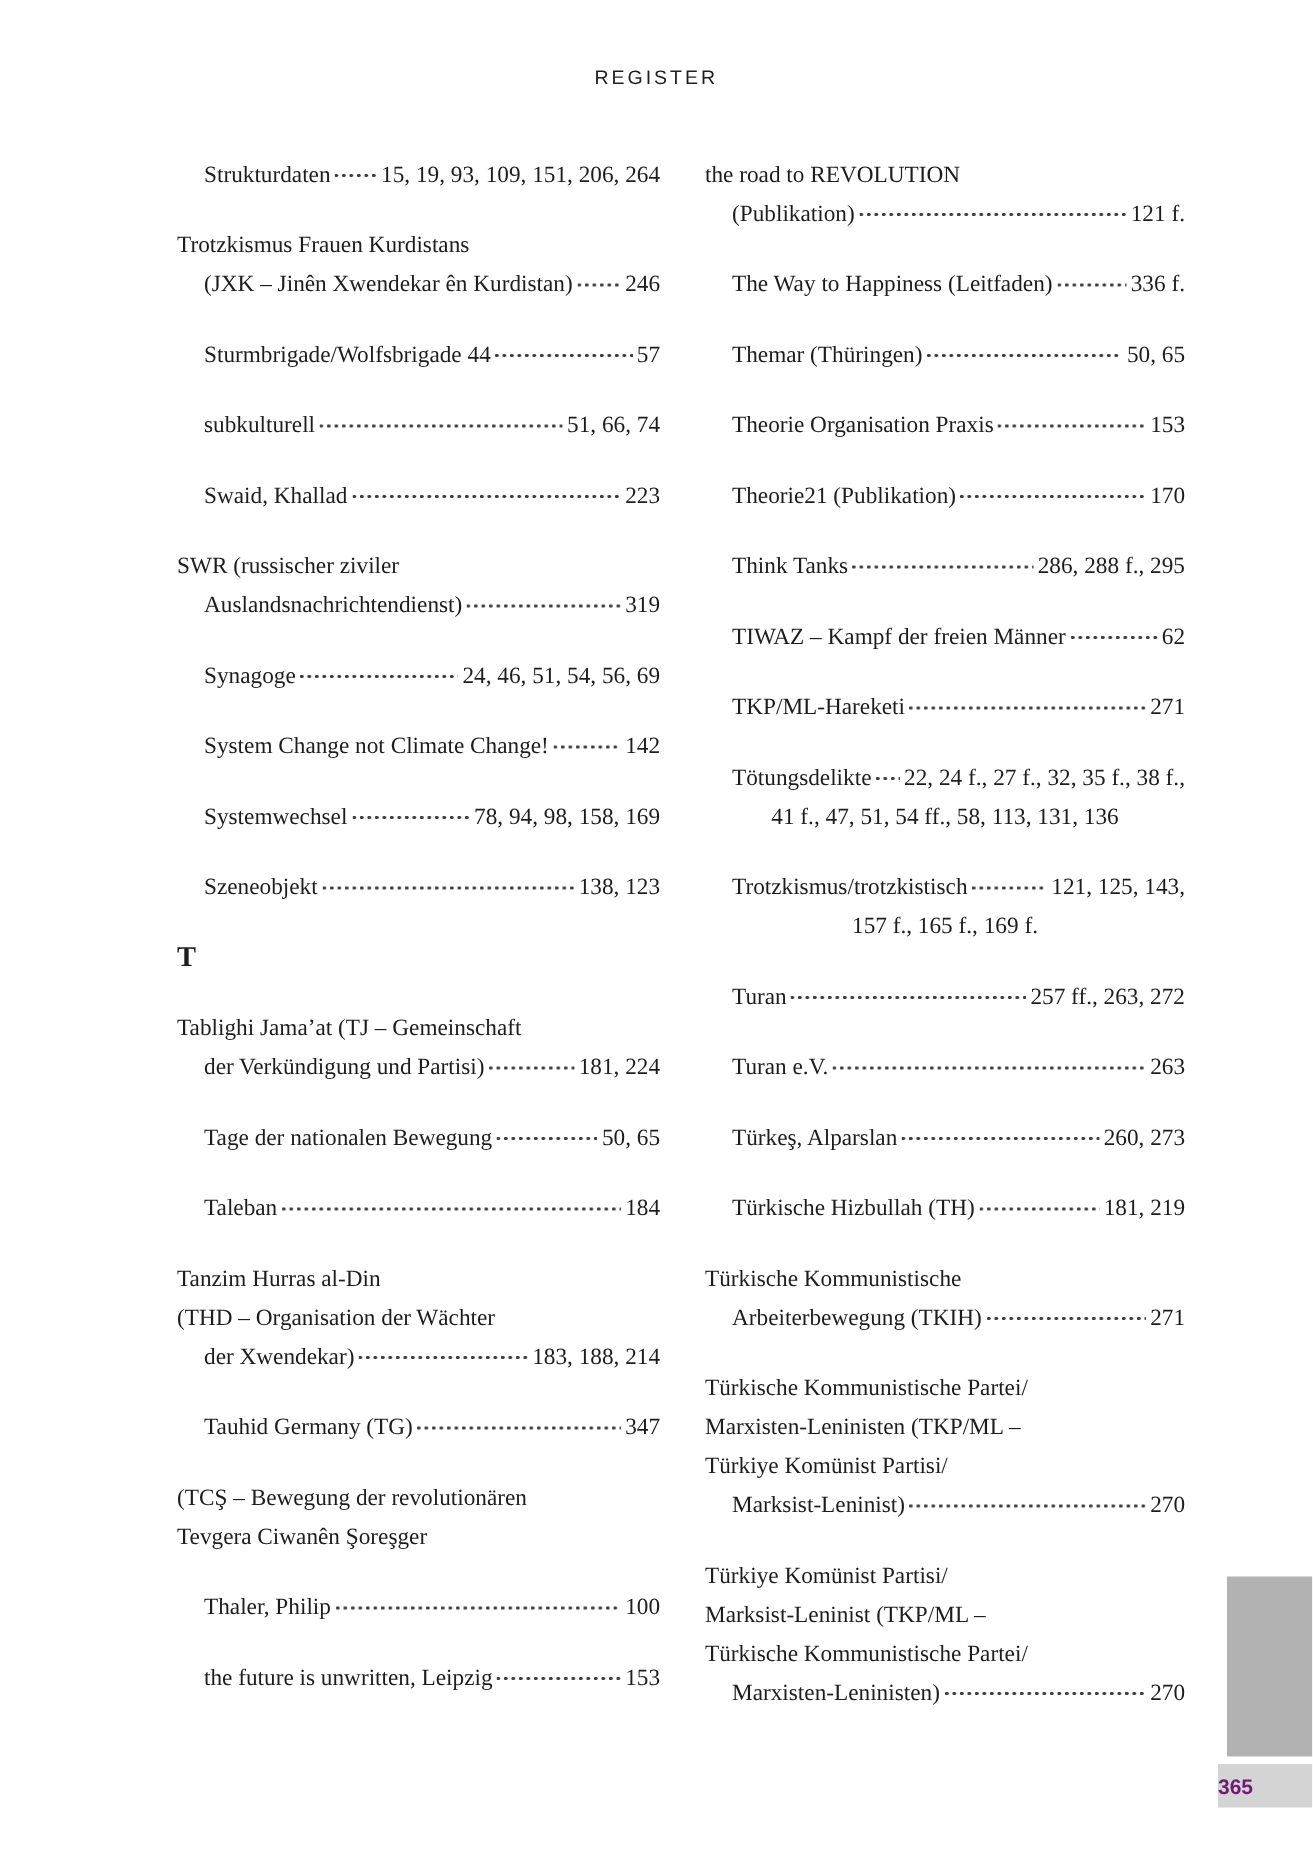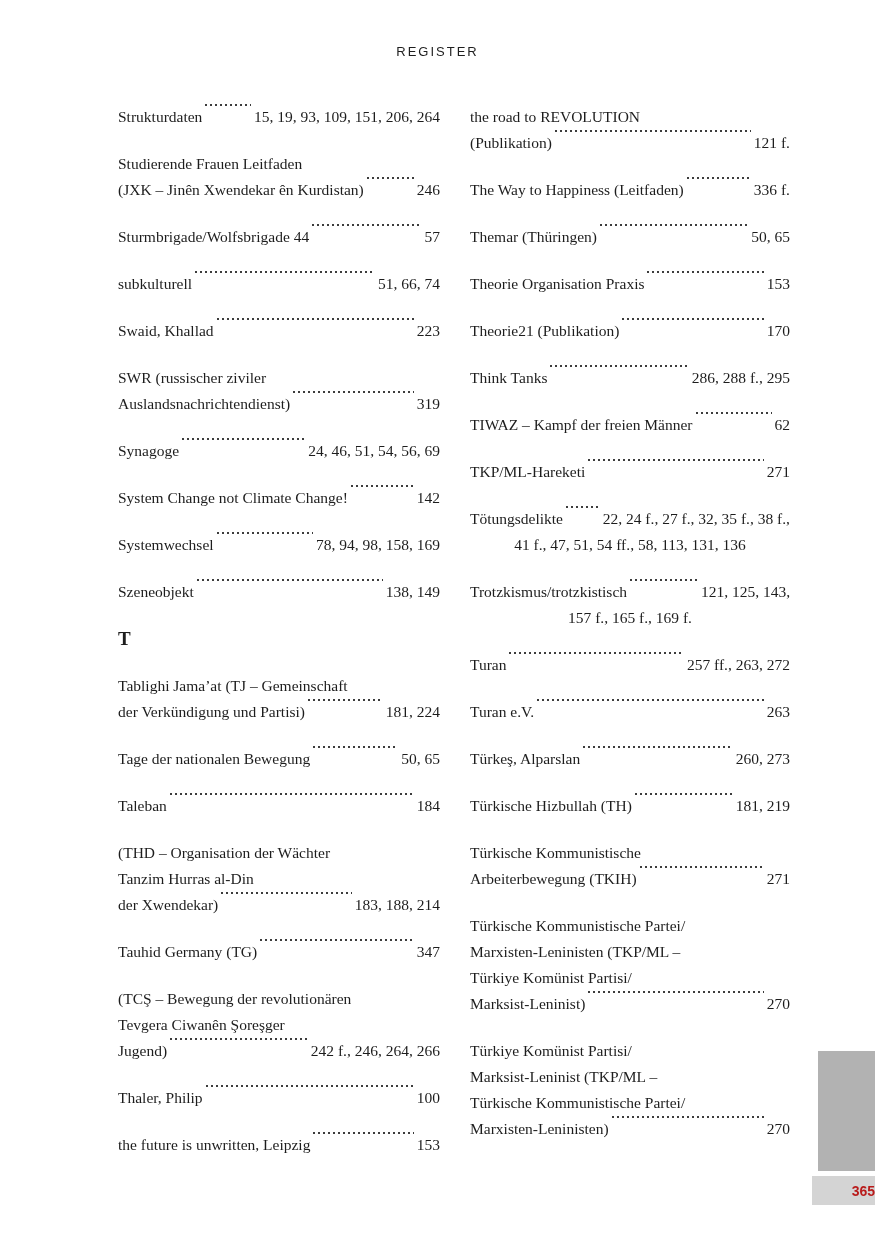--- a/index.html
+++ b/index.html
@@ -33,22 +33,23 @@
     gap: 30px;
   }
   .col { font-size: 15.5px; line-height: 26px; }
   .col-left  { width: 322px; }
   .col-right { width: 320px; }
 
   .entry { margin-bottom: 21px; }
   .pre { white-space: nowrap; }
   .tline {
     display: flex;
-    align-items: flex-start;
+    align-items: center;
     white-space: nowrap;
+    margin-left: 18px;
   }
   .term  { flex: 0 1 auto; }
   .pages { flex: 0 0 auto; }
   .leader {
     flex: 1 1 auto;
     min-width: 10px;
     margin: 0 3px;
     height: 2px;
     background-image: radial-gradient(circle at 1.2px 1px, #3c3c3c 1px, rgba(0,0,0,0) 1.35px);
     background-size: 5px 2px;
@@ -74,44 +75,44 @@
   }
   .folio {
     position: absolute;
     left: 812px;
     top: 1176px;
     width: 63px;
     height: 29px;
     background: #d4d4d4;
     display: flex;
     align-items: center;
-    justify-content: flex-end;
+    justify-content: flex-start;
     font-family: "Liberation Sans", sans-serif;
     font-weight: bold;
     font-size: 14px;
-    color: #b91c1c;
+    color: #701a75;
   }
 </style>
 </head>
 <body>
 
 <div class="page">
   <div class="header">REGISTER</div>
 
   <div class="columns">
     <div class="col col-left" id="col-left">
         <div class="entry">
           <div class="tline">
             <span class="term">Strukturdaten</span>
             <span class="leader"></span>
             <span class="pages">15, 19, 93, 109, 151, 206, 264</span>
           </div>
         </div>
         <div class="entry">
-          <div class="pre">Studierende Frauen Leitfaden</div>
+          <div class="pre">Trotzkismus Frauen Kurdistans</div>
           <div class="tline">
             <span class="term">(JXK – Jinên Xwendekar ên Kurdistan)</span>
             <span class="leader"></span>
             <span class="pages">246</span>
           </div>
         </div>
         <div class="entry">
           <div class="tline">
             <span class="term">Sturmbrigade/Wolfsbrigade 44</span>
             <span class="leader"></span>
@@ -158,21 +159,21 @@
           <div class="tline">
             <span class="term">Systemwechsel</span>
             <span class="leader"></span>
             <span class="pages">78, 94, 98, 158, 169</span>
           </div>
         </div>
         <div class="entry">
           <div class="tline">
             <span class="term">Szeneobjekt</span>
             <span class="leader"></span>
-            <span class="pages">138, 149</span>
+            <span class="pages">138, 123</span>
           </div>
         </div>
         <div class="section-letter">T</div>
         <div class="entry">
           <div class="pre">Tablighi Jama’at (TJ – Gemeinschaft</div>
           <div class="tline">
             <span class="term">der Verkündigung und Partisi)</span>
             <span class="leader"></span>
             <span class="pages">181, 224</span>
           </div>
@@ -185,43 +186,38 @@
           </div>
         </div>
         <div class="entry">
           <div class="tline">
             <span class="term">Taleban</span>
             <span class="leader"></span>
             <span class="pages">184</span>
           </div>
         </div>
         <div class="entry">
+          <div class="pre">Tanzim Hurras al-Din</div>
           <div class="pre">(THD – Organisation der Wächter</div>
-          <div class="pre">Tanzim Hurras al-Din</div>
           <div class="tline">
             <span class="term">der Xwendekar)</span>
             <span class="leader"></span>
             <span class="pages">183, 188, 214</span>
           </div>
         </div>
         <div class="entry">
           <div class="tline">
             <span class="term">Tauhid Germany (TG)</span>
             <span class="leader"></span>
             <span class="pages">347</span>
           </div>
         </div>
         <div class="entry">
           <div class="pre">(TCŞ – Bewegung der revolutionären</div>
           <div class="pre">Tevgera Ciwanên Şoreşger</div>
-          <div class="tline">
-            <span class="term">Jugend)</span>
-            <span class="leader"></span>
-            <span class="pages">242 f., 246, 264, 266</span>
-          </div>
         </div>
         <div class="entry">
           <div class="tline">
             <span class="term">Thaler, Philip</span>
             <span class="leader"></span>
             <span class="pages">100</span>
           </div>
         </div>
         <div class="entry">
           <div class="tline">

